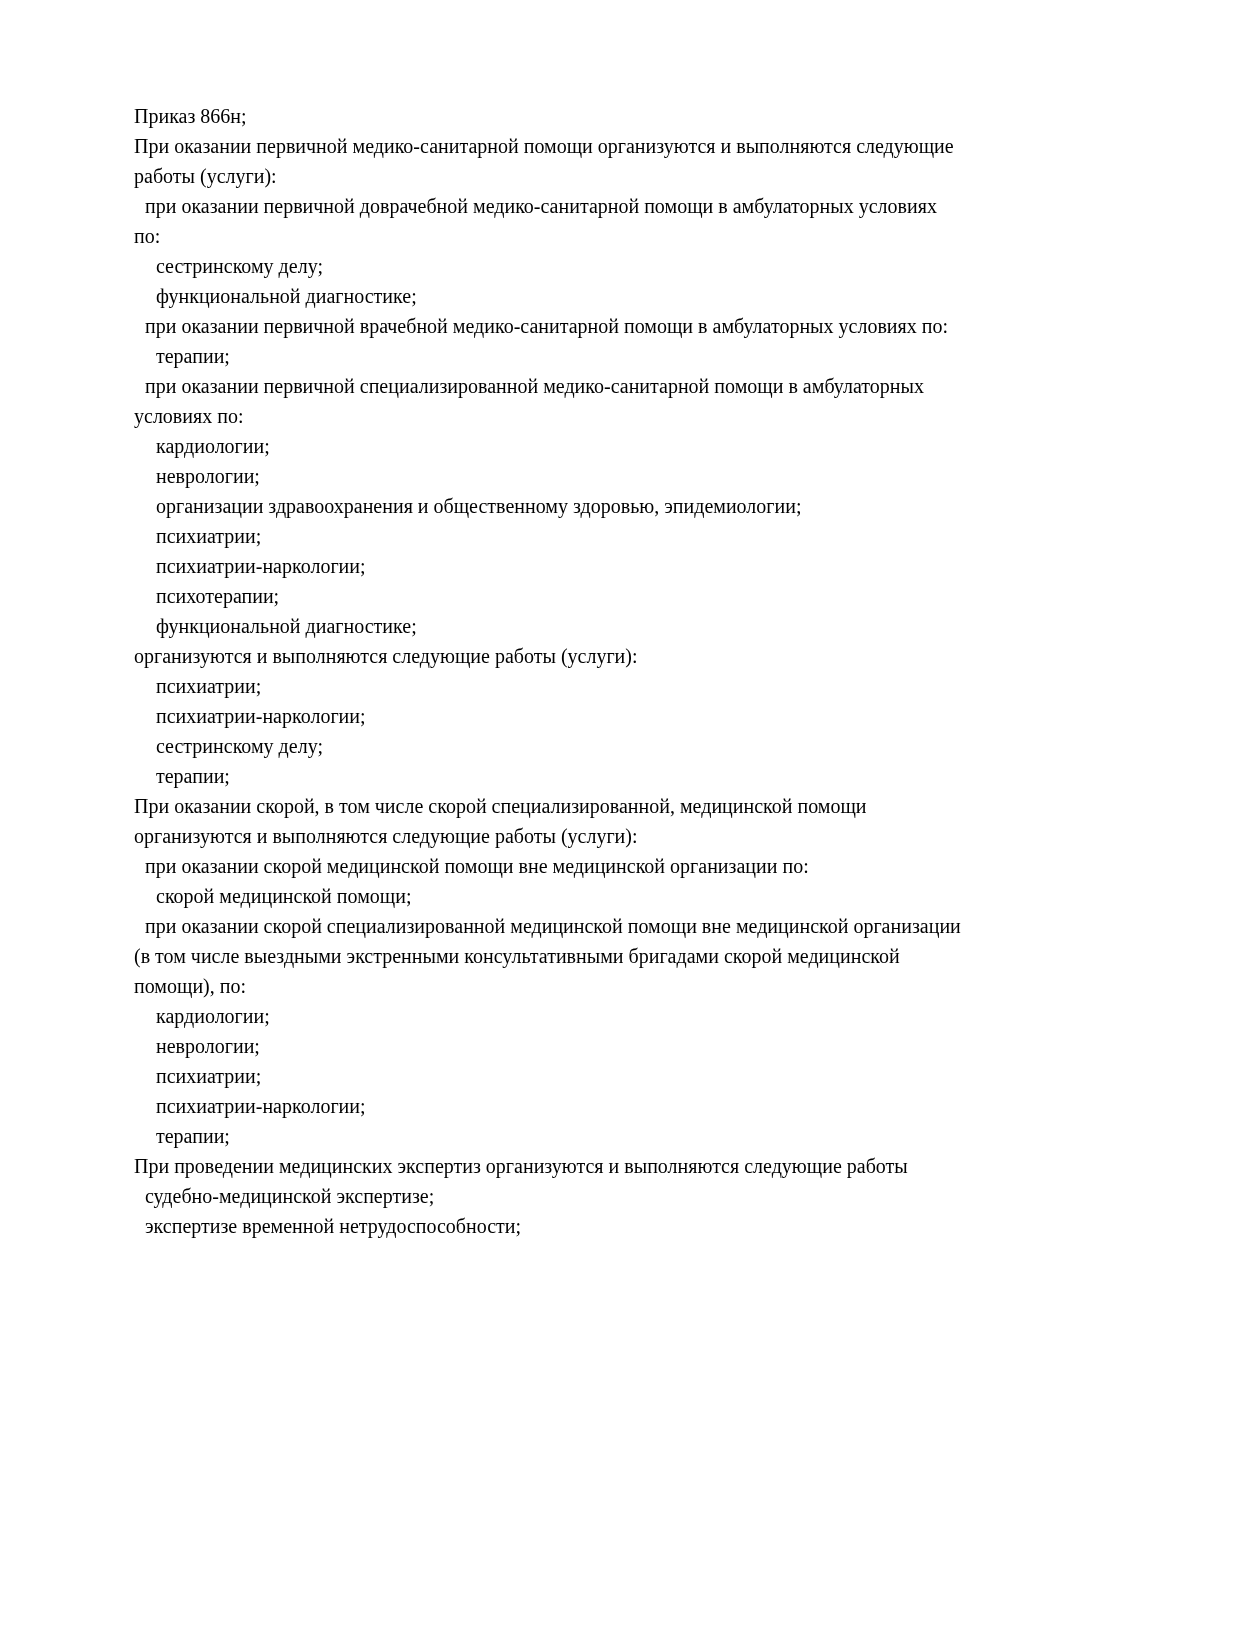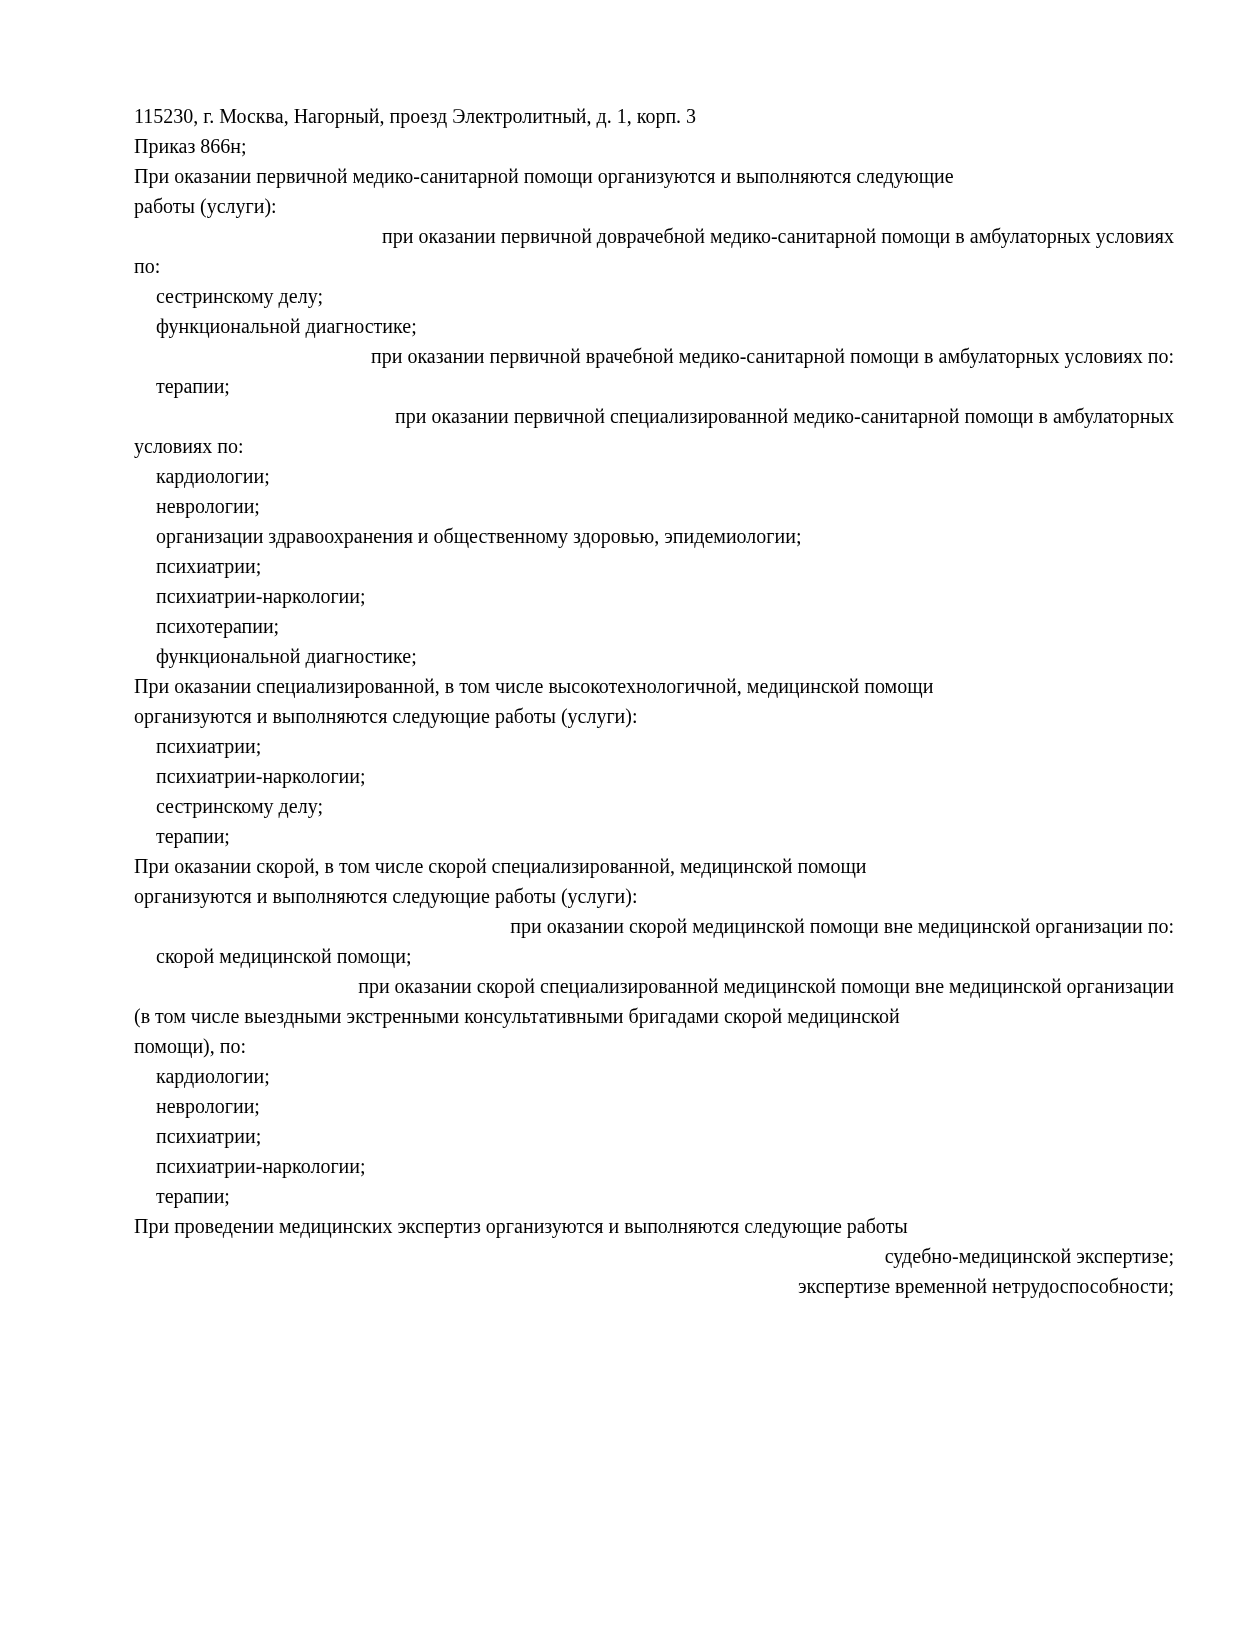--- a/index.html
+++ b/index.html
@@ -29,49 +29,47 @@
     font-family: "Liberation Serif", "DejaVu Serif", serif;
     font-size: 20px;
     line-height: 30px;
     color: #000000;
     -webkit-font-smoothing: antialiased;
   }
   .line {
     white-space: nowrap;
   }
   .line.indent-0 { padding-left: 0; }
-  .line.indent-1 { padding-left: 11px; text-align: right; }
+  .line.indent-1 { padding-left: 11px; }
   .line.indent-2 { padding-left: 22px; }
 </style>
 </head>
 <body>
 
 <div class="page">
   <div class="content">
     <div>
-        <div class="line indent-0">115230, г. Москва, Нагорный, проезд Электролитный, д. 1, корп. 3</div>
         <div class="line indent-0">Приказ 866н;</div>
         <div class="line indent-0">При оказании первичной медико-санитарной помощи организуются и выполняются следующие</div>
         <div class="line indent-0">работы (услуги):</div>
         <div class="line indent-1">при оказании первичной доврачебной медико-санитарной помощи в амбулаторных условиях</div>
         <div class="line indent-0">по:</div>
         <div class="line indent-2">сестринскому делу;</div>
         <div class="line indent-2">функциональной диагностике;</div>
         <div class="line indent-1">при оказании первичной врачебной медико-санитарной помощи в амбулаторных условиях по:</div>
         <div class="line indent-2">терапии;</div>
         <div class="line indent-1">при оказании первичной специализированной медико-санитарной помощи в амбулаторных</div>
         <div class="line indent-0">условиях по:</div>
         <div class="line indent-2">кардиологии;</div>
         <div class="line indent-2">неврологии;</div>
         <div class="line indent-2">организации здравоохранения и общественному здоровью, эпидемиологии;</div>
         <div class="line indent-2">психиатрии;</div>
         <div class="line indent-2">психиатрии-наркологии;</div>
         <div class="line indent-2">психотерапии;</div>
         <div class="line indent-2">функциональной диагностике;</div>
-        <div class="line indent-0">При оказании специализированной, в том числе высокотехнологичной, медицинской помощи</div>
         <div class="line indent-0">организуются и выполняются следующие работы (услуги):</div>
         <div class="line indent-2">психиатрии;</div>
         <div class="line indent-2">психиатрии-наркологии;</div>
         <div class="line indent-2">сестринскому делу;</div>
         <div class="line indent-2">терапии;</div>
         <div class="line indent-0">При оказании скорой, в том числе скорой специализированной, медицинской помощи</div>
         <div class="line indent-0">организуются и выполняются следующие работы (услуги):</div>
         <div class="line indent-1">при оказании скорой медицинской помощи вне медицинской организации по:</div>
         <div class="line indent-2">скорой медицинской помощи;</div>
         <div class="line indent-1">при оказании скорой специализированной медицинской помощи вне медицинской организации</div>

